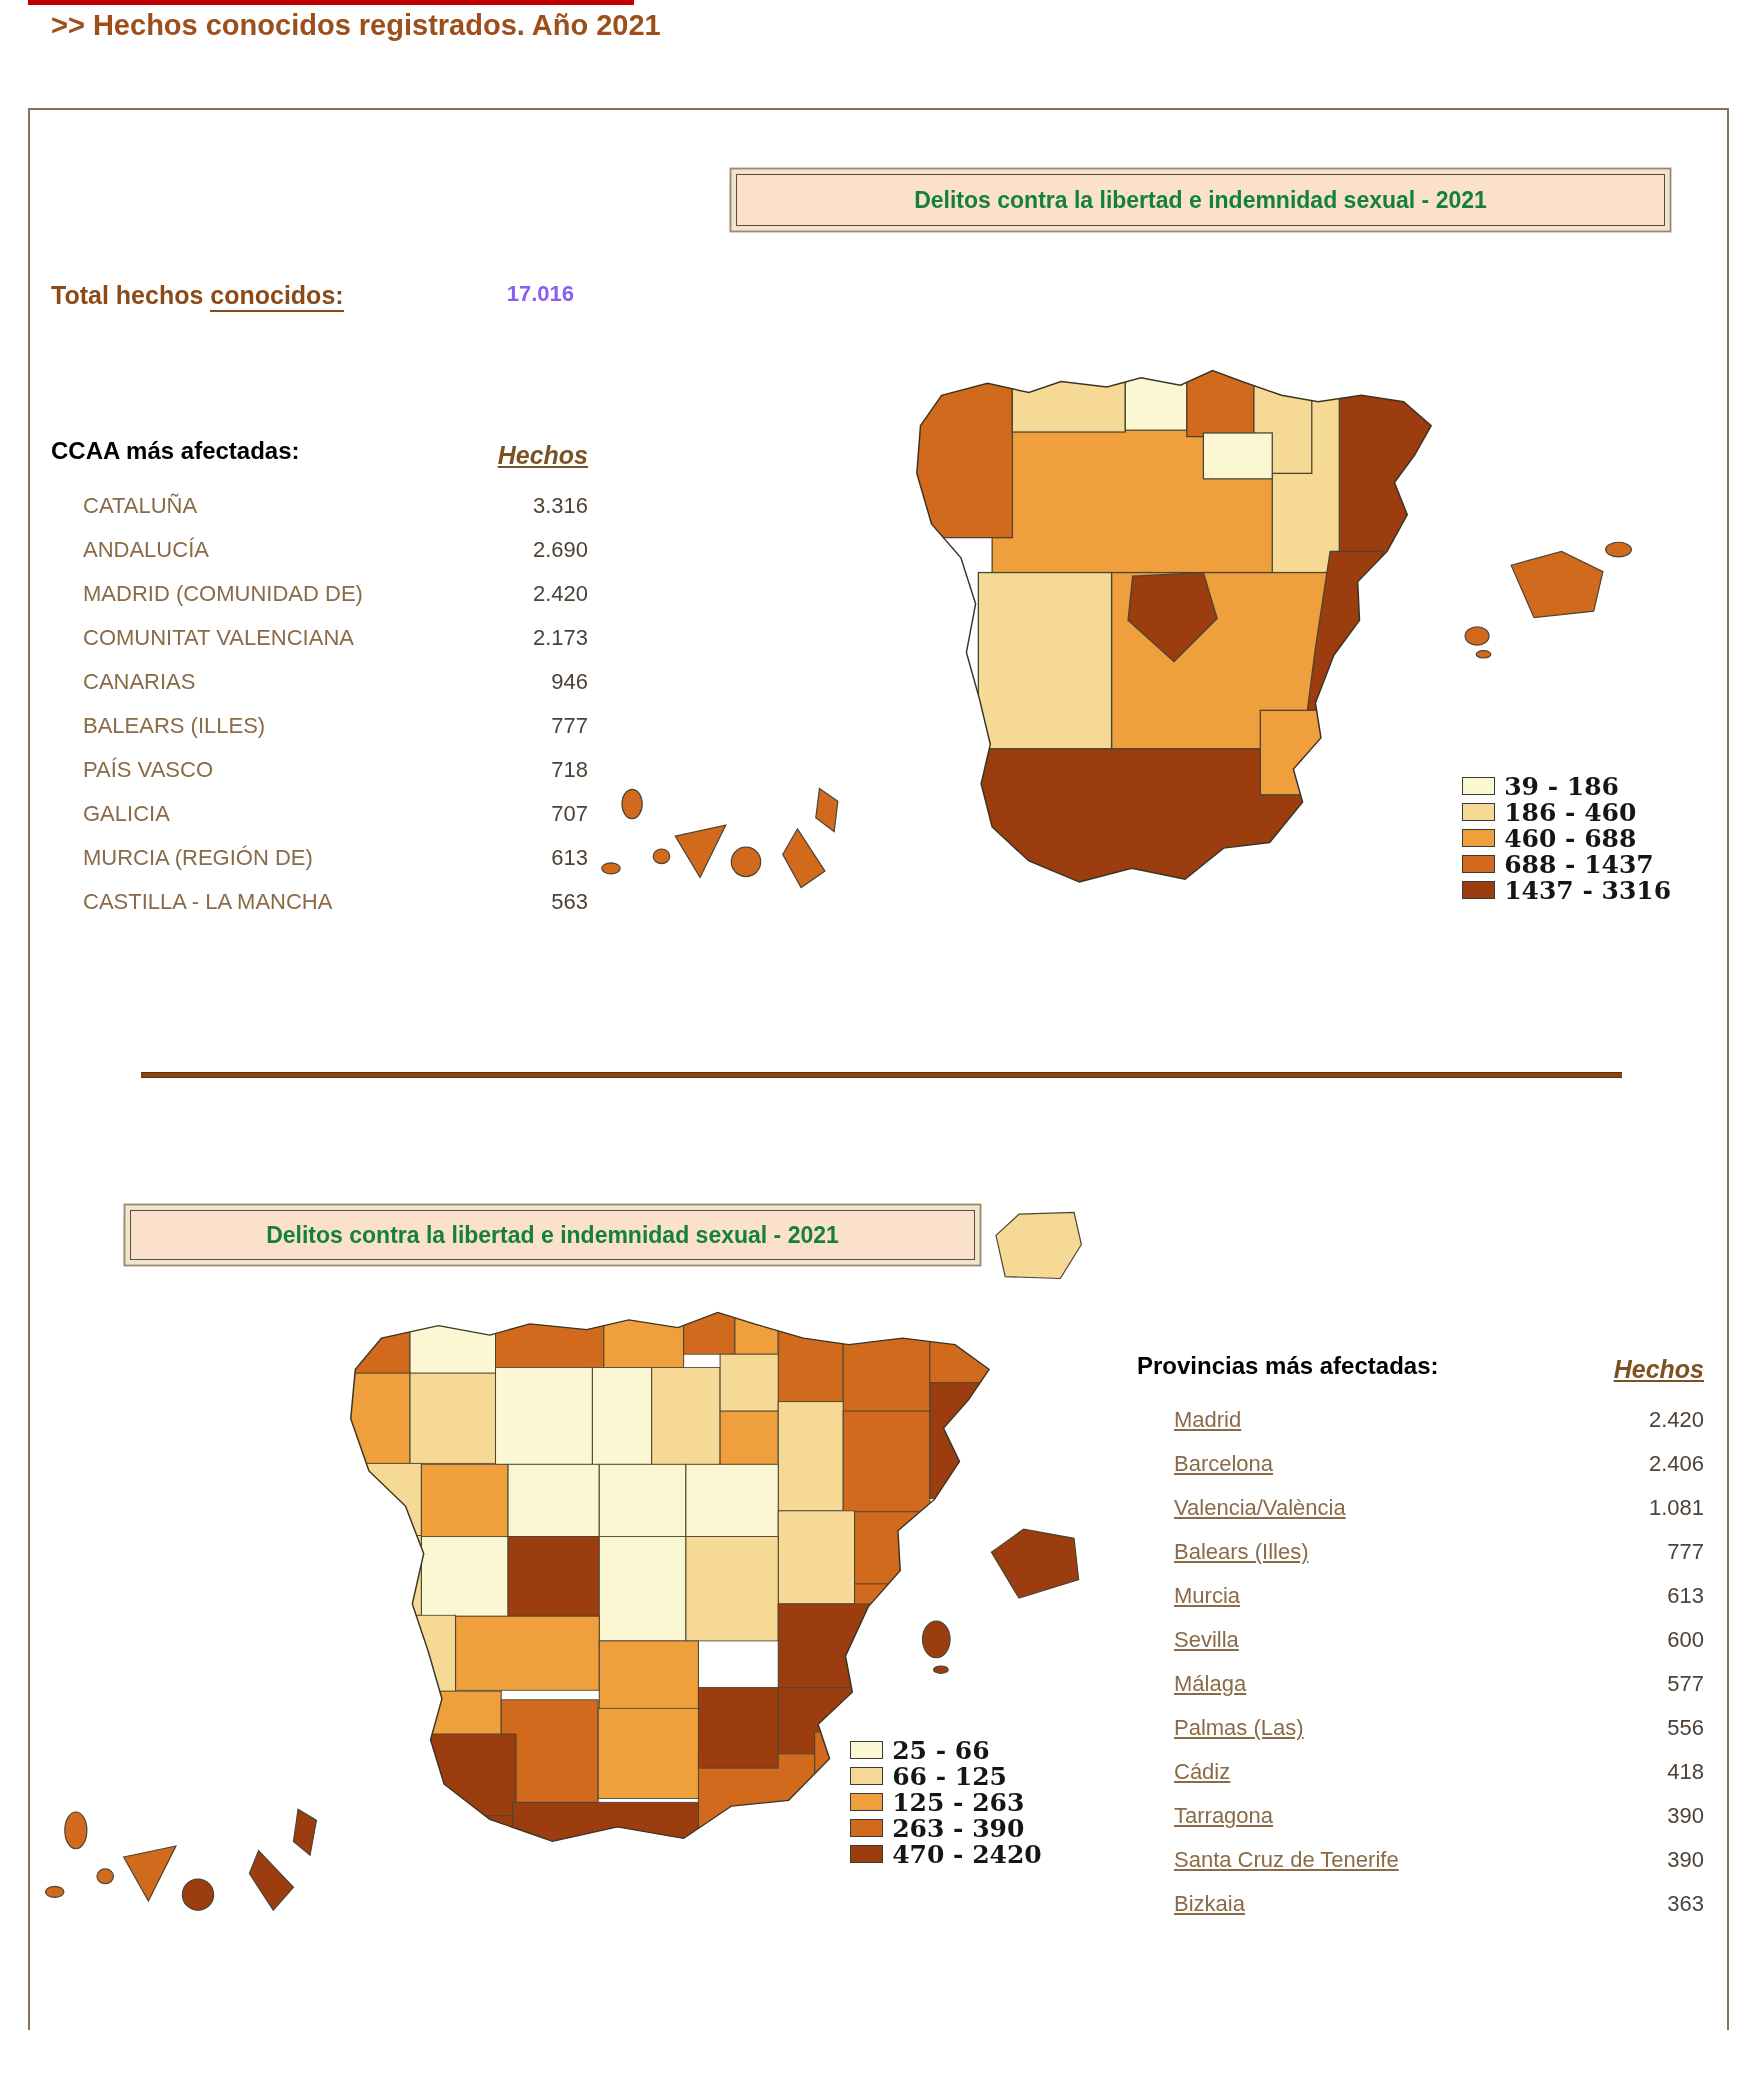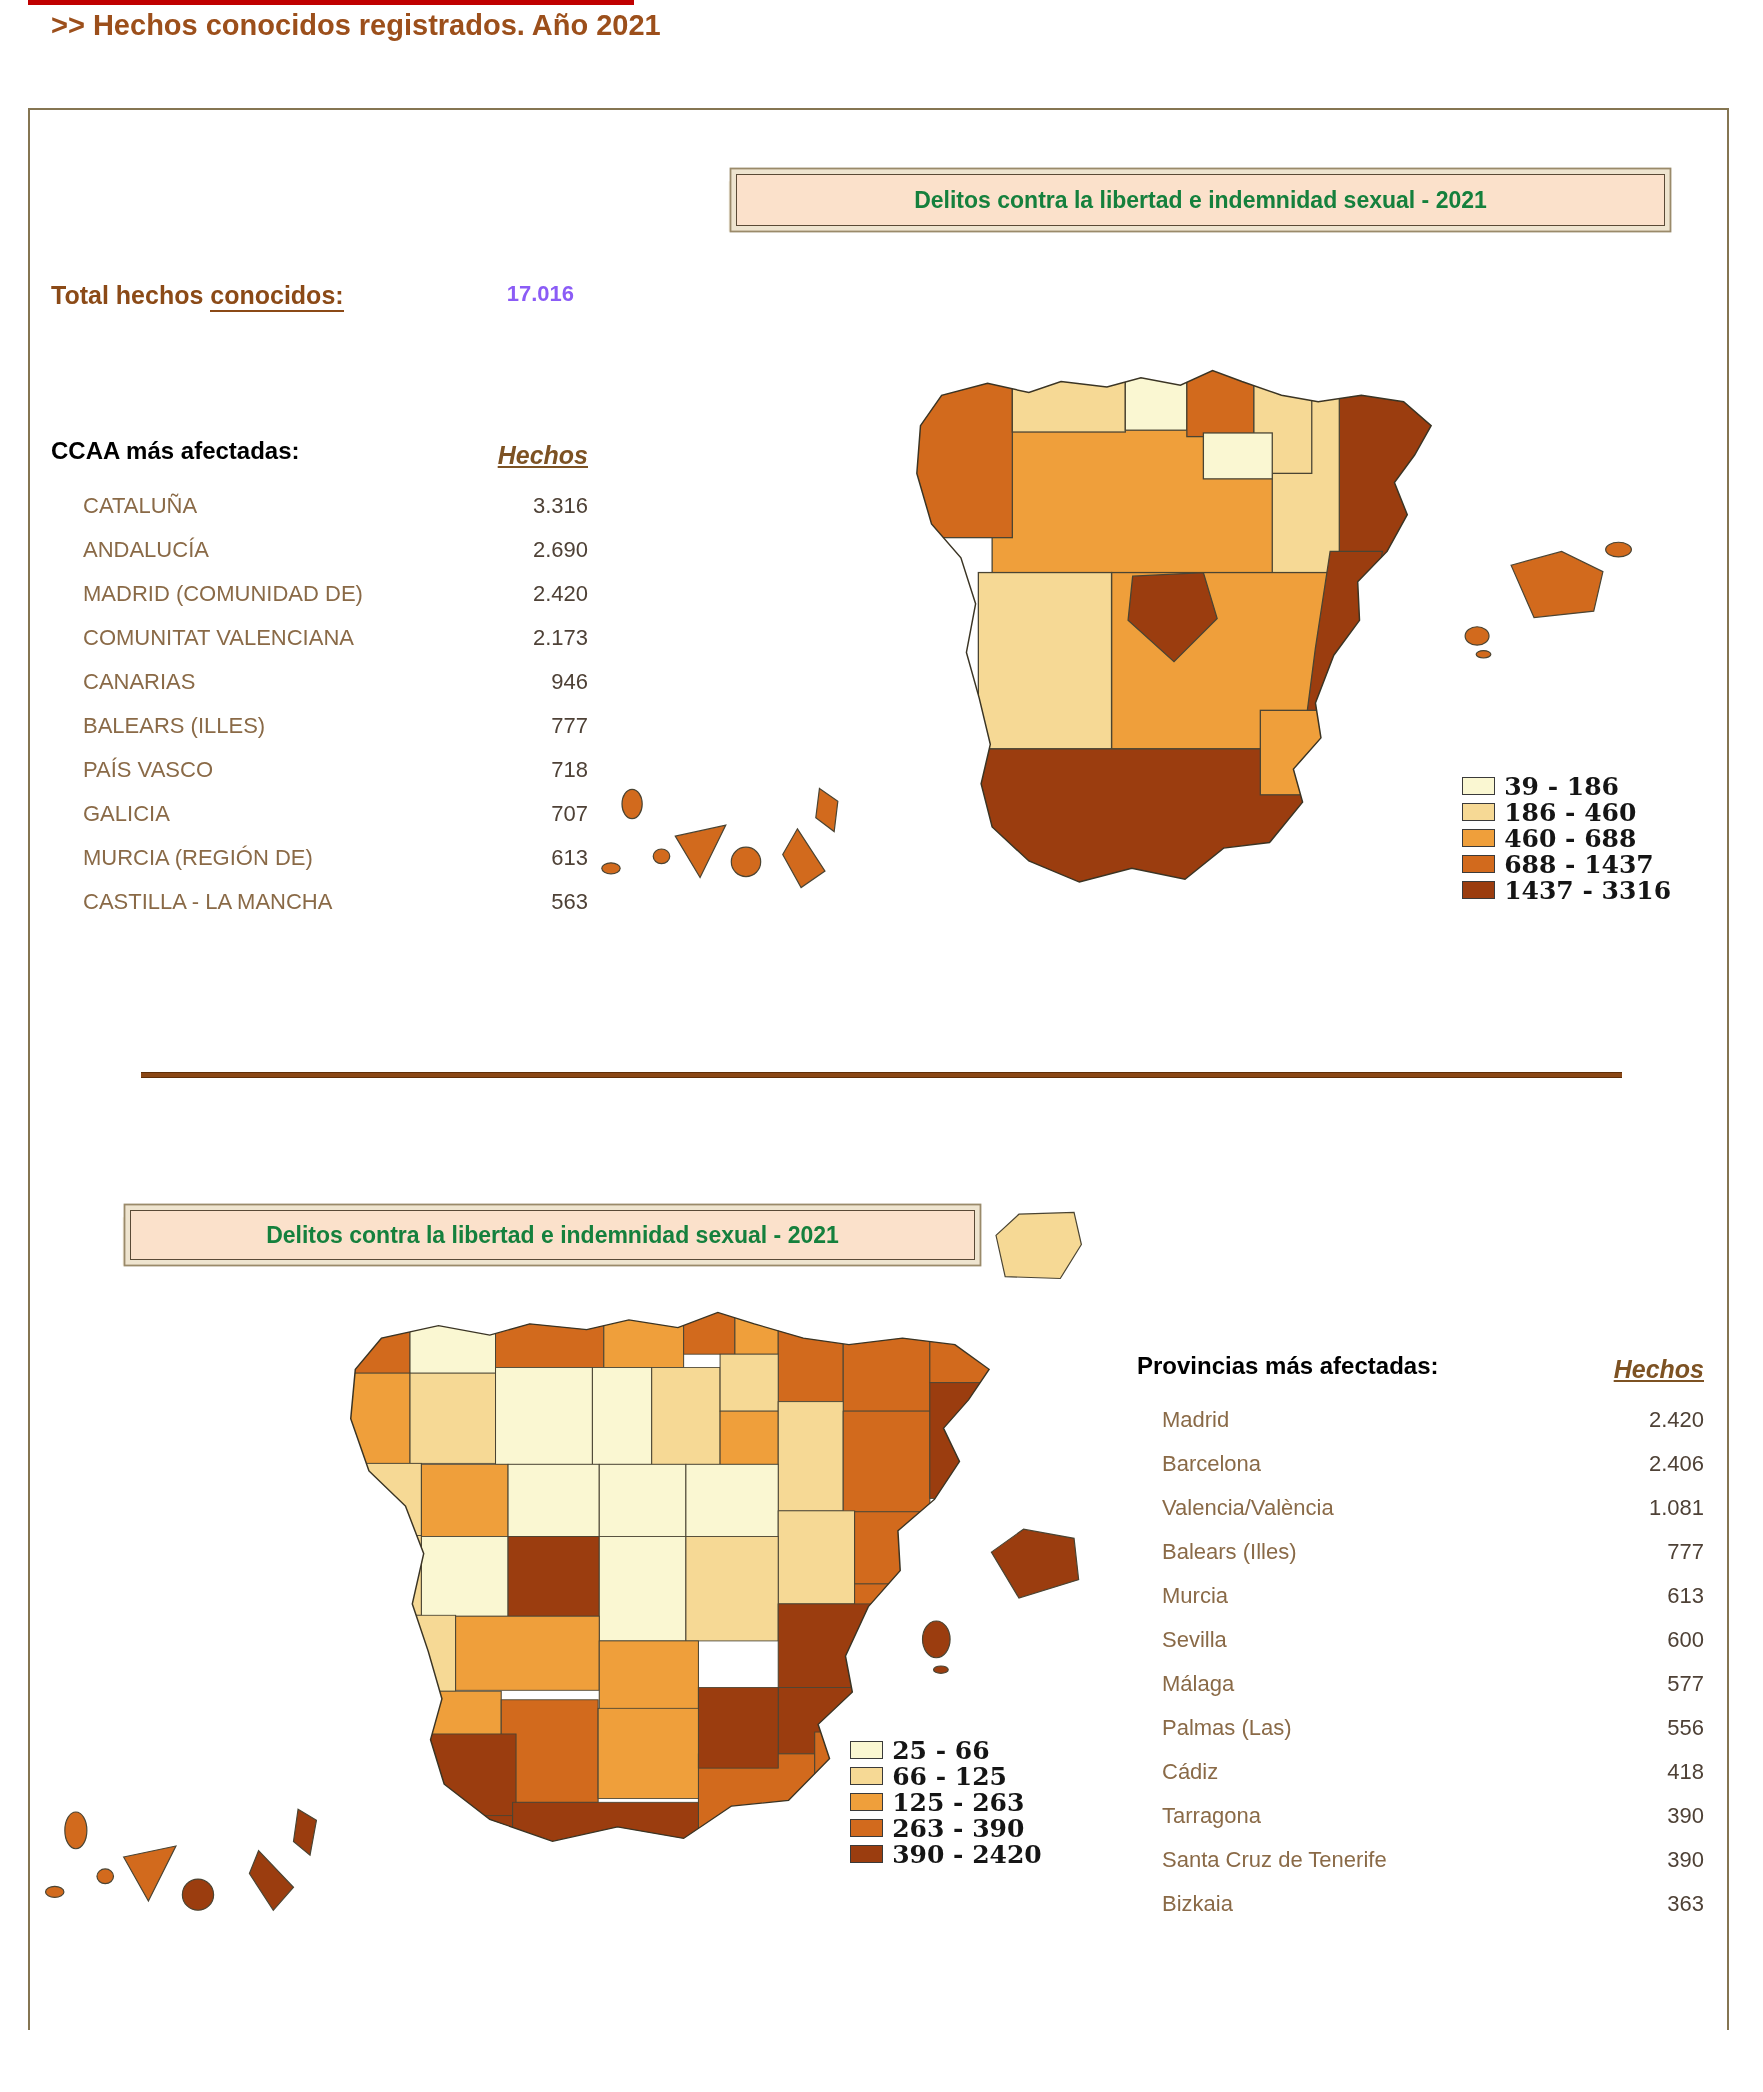--- a/index.html
+++ b/index.html
@@ -33,21 +33,21 @@
   .ch2{left:1566px;top:1355px;width:138px;}
 
   .rows{display:flex;flex-direction:column;}
   .rows1{left:51px;top:475px;width:537px;}
   .rows1 .row{height:44px;}
   .rows2{left:1137px;top:1389px;width:567px;}
   .rows2 .row{height:44px;}
   .row{display:flex;align-items:flex-end;}
   .rname{font-size:22px;color:#8a6a47;}
   .rows1 .rname{margin-left:32px;}
-  .rows2 .rname{margin-left:25px;}
+  .rows2 .rname{margin-left:37px;text-decoration:underline;}
   .rval{margin-left:auto;font-size:22px;color:#4e4136;}
 
   .mapsvg{position:absolute;}
   .map1{left:588px;top:331px;width:1093px;height:597px;}
   .map2{left:18.4px;top:1203px;width:1079px;height:735px;}
 
   .legend{display:flex;flex-direction:column;}
   .legend1{left:1462px;top:773px;}
   .legend2{left:850px;top:1737px;}
   .lrow{display:flex;align-items:center;height:26px;}
@@ -301,21 +301,21 @@
         <span class="ltext">125 - 263</span>
       </div>
 
       <div class="lrow">
         <span class="sw" style="background: rgb(210, 106, 29);"></span>
         <span class="ltext">263 - 390</span>
       </div>
 
       <div class="lrow">
         <span class="sw" style="background: rgb(155, 61, 15);"></span>
-        <span class="ltext">390 - 2420</span>
+        <span class="ltext">470 - 2420</span>
       </div>
     </div>
 
   <div class="abs list-title t2">Provincias más afectadas:</div>
   <div class="abs col-header ch2">Hechos</div>
 
   <div class="abs rows rows2">
 
       <div class="row">
         <span class="rname">Madrid</span>

